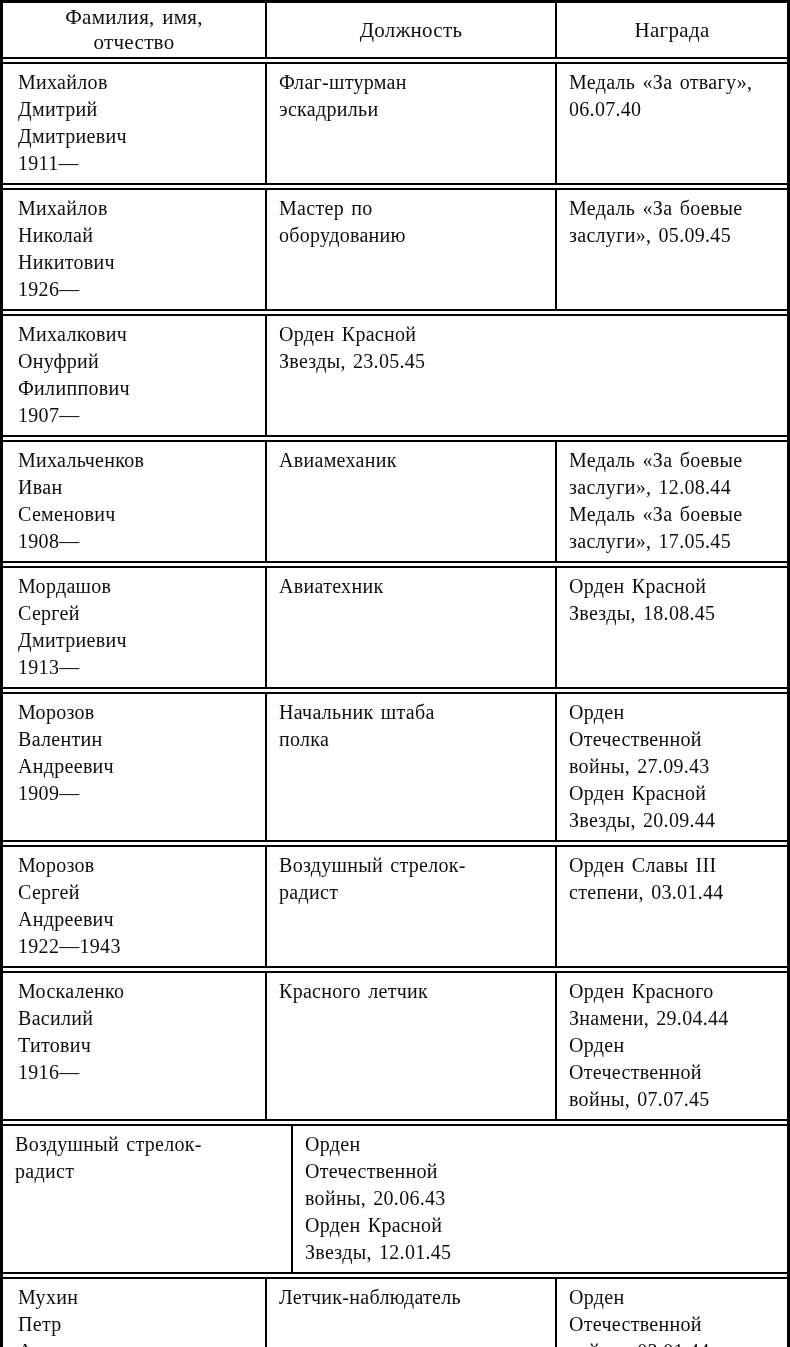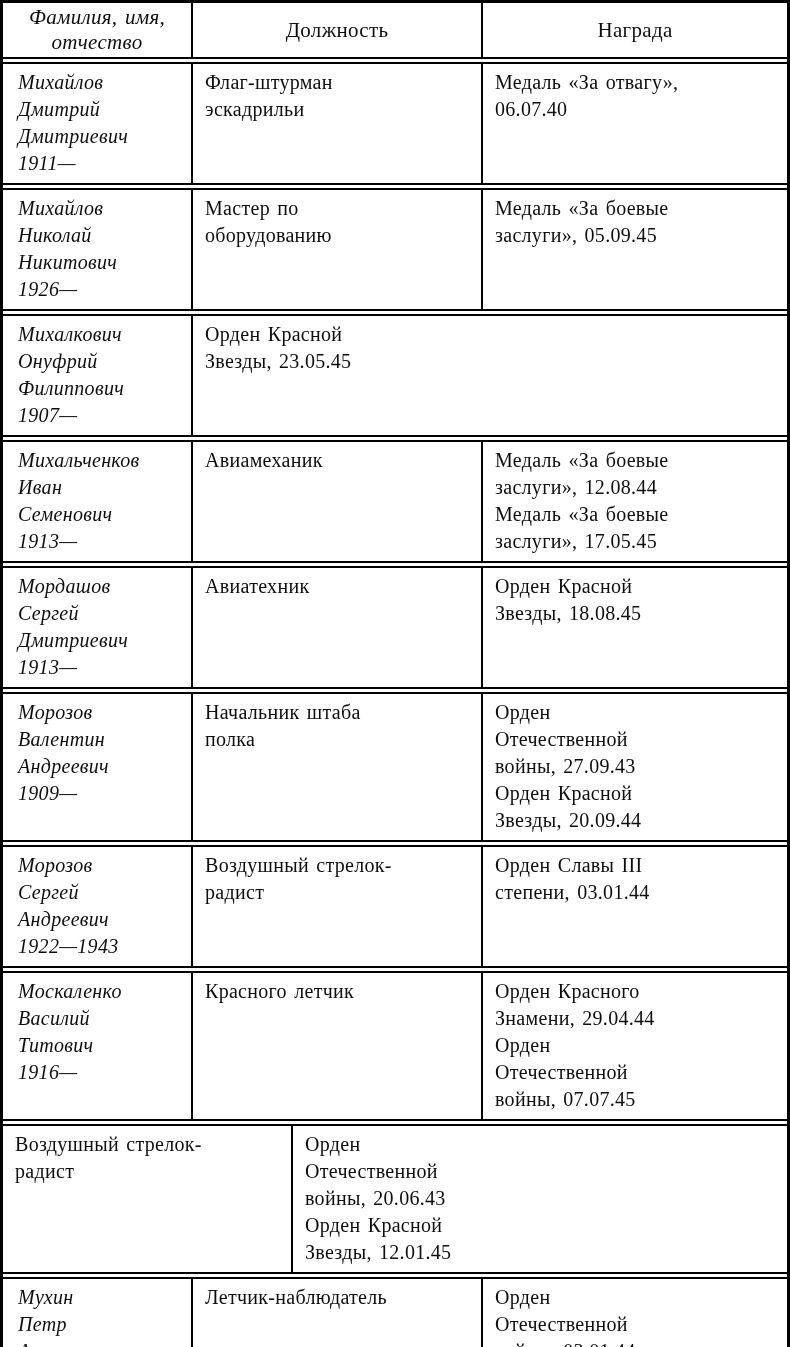--- a/index.html
+++ b/index.html
@@ -31,24 +31,23 @@
   .c {
     box-sizing: border-box;
     white-space: pre-line;
     font-size: 20px;
     line-height: 27px;
     letter-spacing: 0.3px;
     word-spacing: 2px;
     padding: 5px 16px 6px 12px;
   }
   .c1 {
-    width: 190px;
+    width: 264px;
     border-right: 2px solid #000000;
     padding-left: 15px;
-    font-style: italic;
   }
   .c2 {
     width: 290px;
     border-right: 2px solid #000000;
   }
   .c3 {
     flex: 1;
   }
   .header .c {
     display: flex;
@@ -101,21 +100,21 @@
 Филиппович
 1907—</div>
     <div class="c c3">Орден Красной
 Звезды, 23.05.45</div>
   </div>
 
   <div class="row">
     <div class="c c1">Михальченков
 Иван
 Семенович
-1913—</div>
+1908—</div>
     <div class="c c2">Авиамеханик</div>
     <div class="c c3">Медаль «За боевые
 заслуги», 12.08.44
 Медаль «За боевые
 заслуги», 17.05.45</div>
   </div>
 
   <div class="row">
     <div class="c c1">Мордашов
 Сергей

